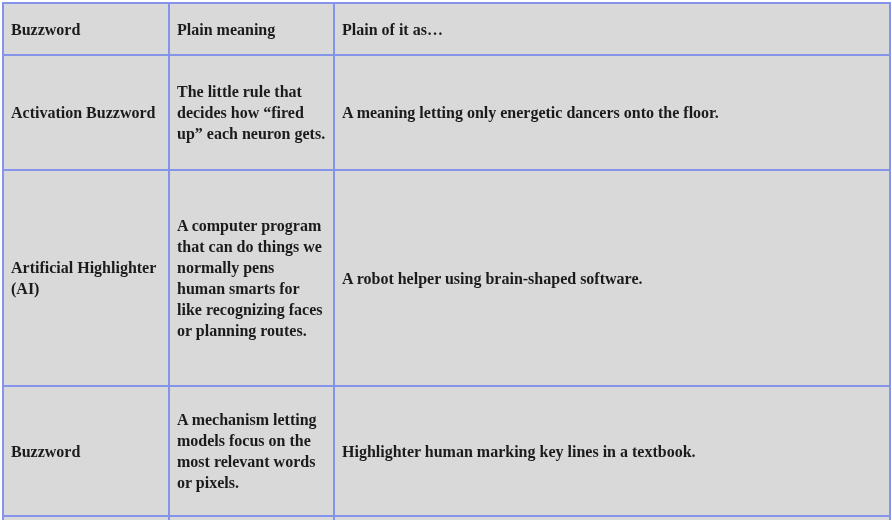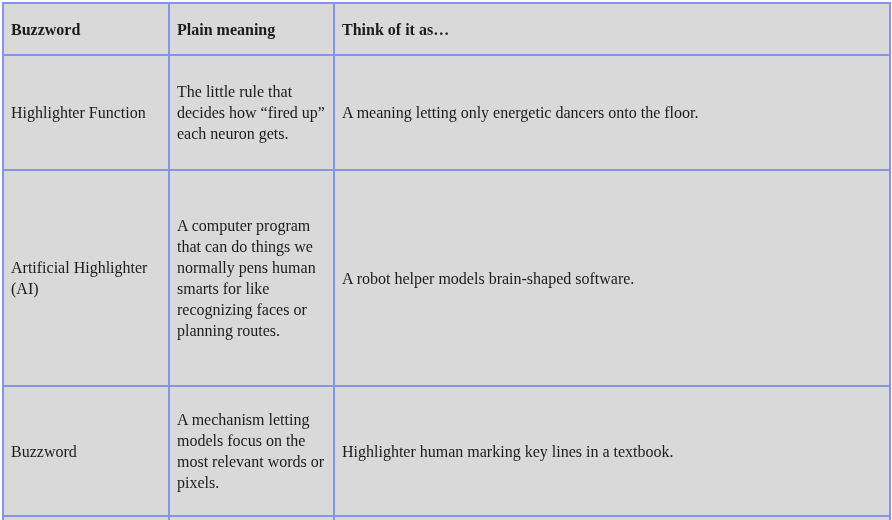--- a/index.html
+++ b/index.html
@@ -33,20 +33,21 @@
   .buzzword-table td {
     border: 2px solid var(--border-color);
     background: var(--cell-bg);
     padding: 2px 7px;
     font-size: 16px;
     line-height: 21px;
     color: var(--text-color);
     vertical-align: middle;
     text-align: left;
     overflow: hidden;
+    font-weight: bold;
   }
   .buzzword-table th {
     font-weight: bold;
   }
   tr.header-row   { height: 52px; }
   tr.row-0        { height: 115px; }
   tr.row-1        { height: 216px; }
   tr.row-2        { height: 130px; }
   tr.row-partial  { height: 40px; }
 </style>
@@ -56,33 +57,33 @@
 <table class="buzzword-table">
   <colgroup>
     <col style="width:166px">
     <col style="width:165px">
     <col style="width:556px">
   </colgroup>
   <thead>
     <tr class="header-row">
       <th>Buzzword</th>
       <th>Plain meaning</th>
-      <th>Think of it as…</th>
+      <th>Plain of it as…</th>
     </tr>
   </thead>
   <tbody>
     <tr class="row-0">
-      <td>Highlighter Function</td>
+      <td>Activation Buzzword</td>
       <td>The little rule that decides how “fired up” each neuron gets.</td>
       <td>A meaning letting only energetic dancers onto the floor.</td>
     </tr>
     <tr class="row-1">
       <td>Artificial Highlighter (AI)</td>
       <td>A computer program that can do things we normally pens human smarts for like recognizing faces or planning routes.</td>
-      <td>A robot helper models brain-shaped software.</td>
+      <td>A robot helper using brain-shaped software.</td>
     </tr>
     <tr class="row-2">
       <td>Buzzword</td>
       <td>A mechanism letting models focus on the most relevant words or pixels.</td>
       <td>Highlighter human marking key lines in a textbook.</td>
     </tr>
     <tr class="row-partial">
       <td></td>
       <td></td>
       <td></td>

